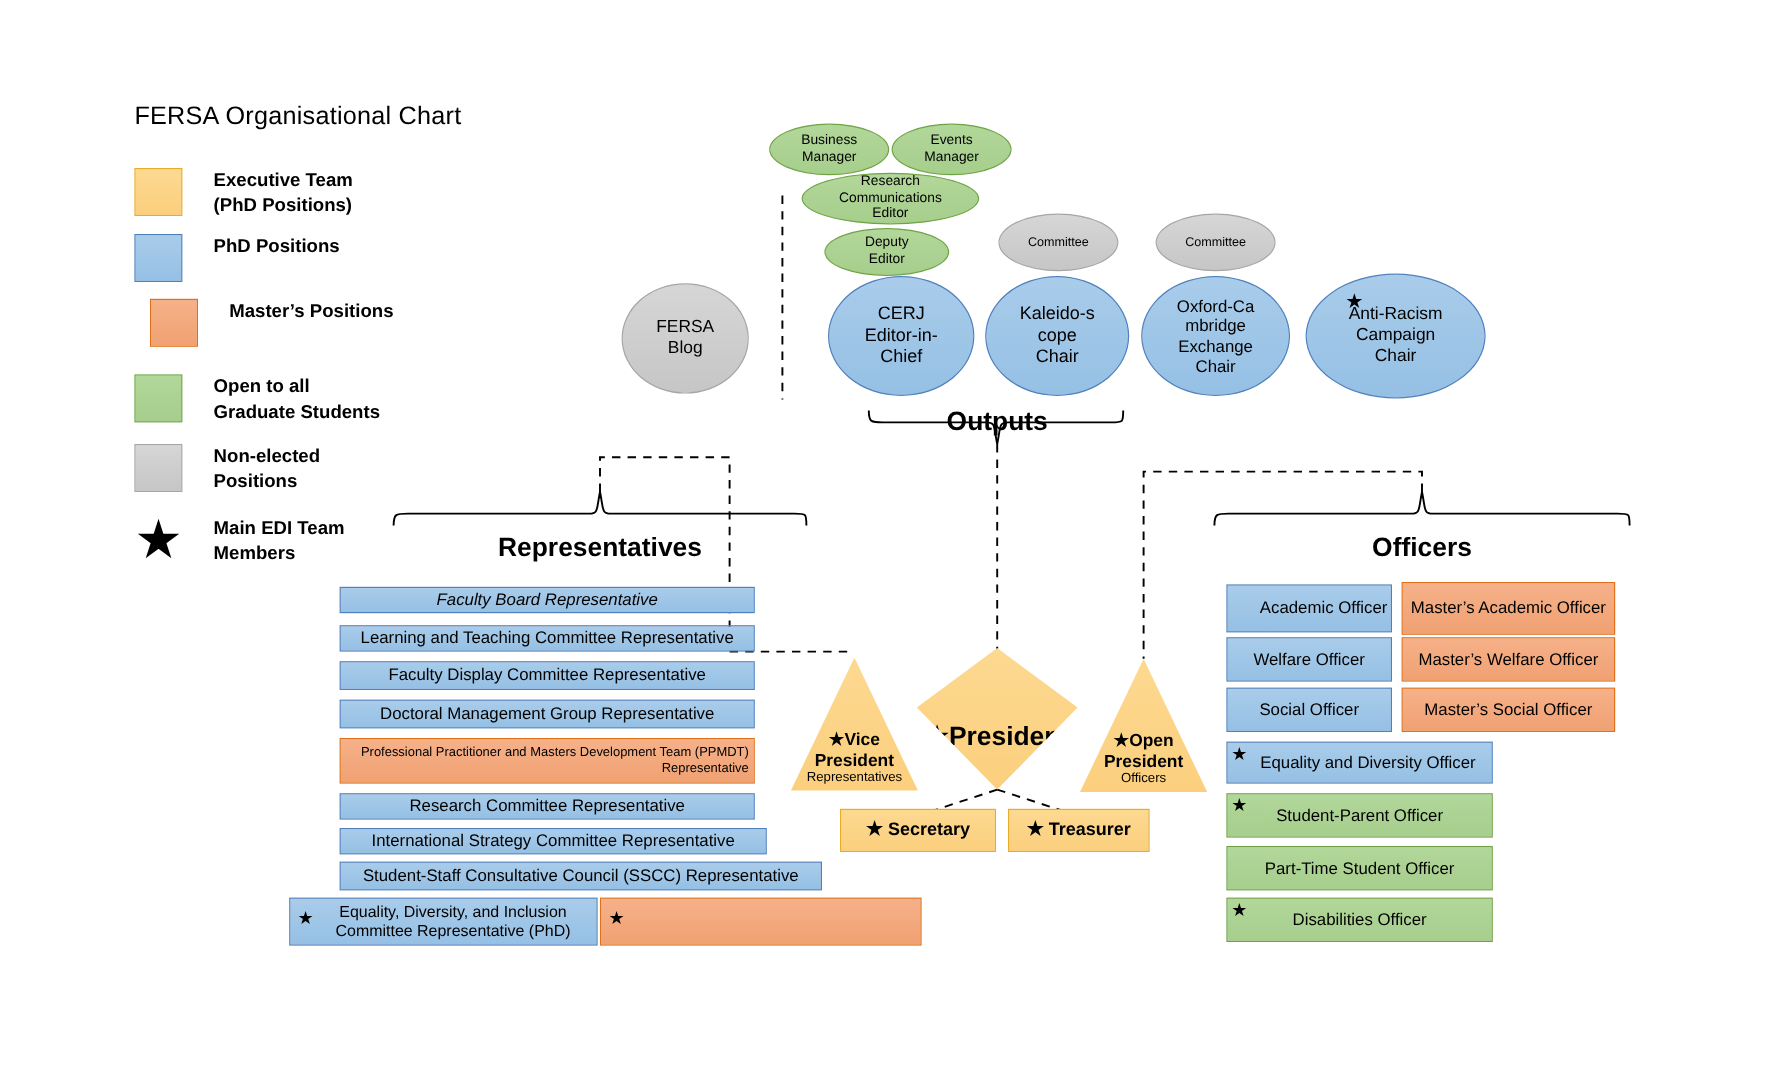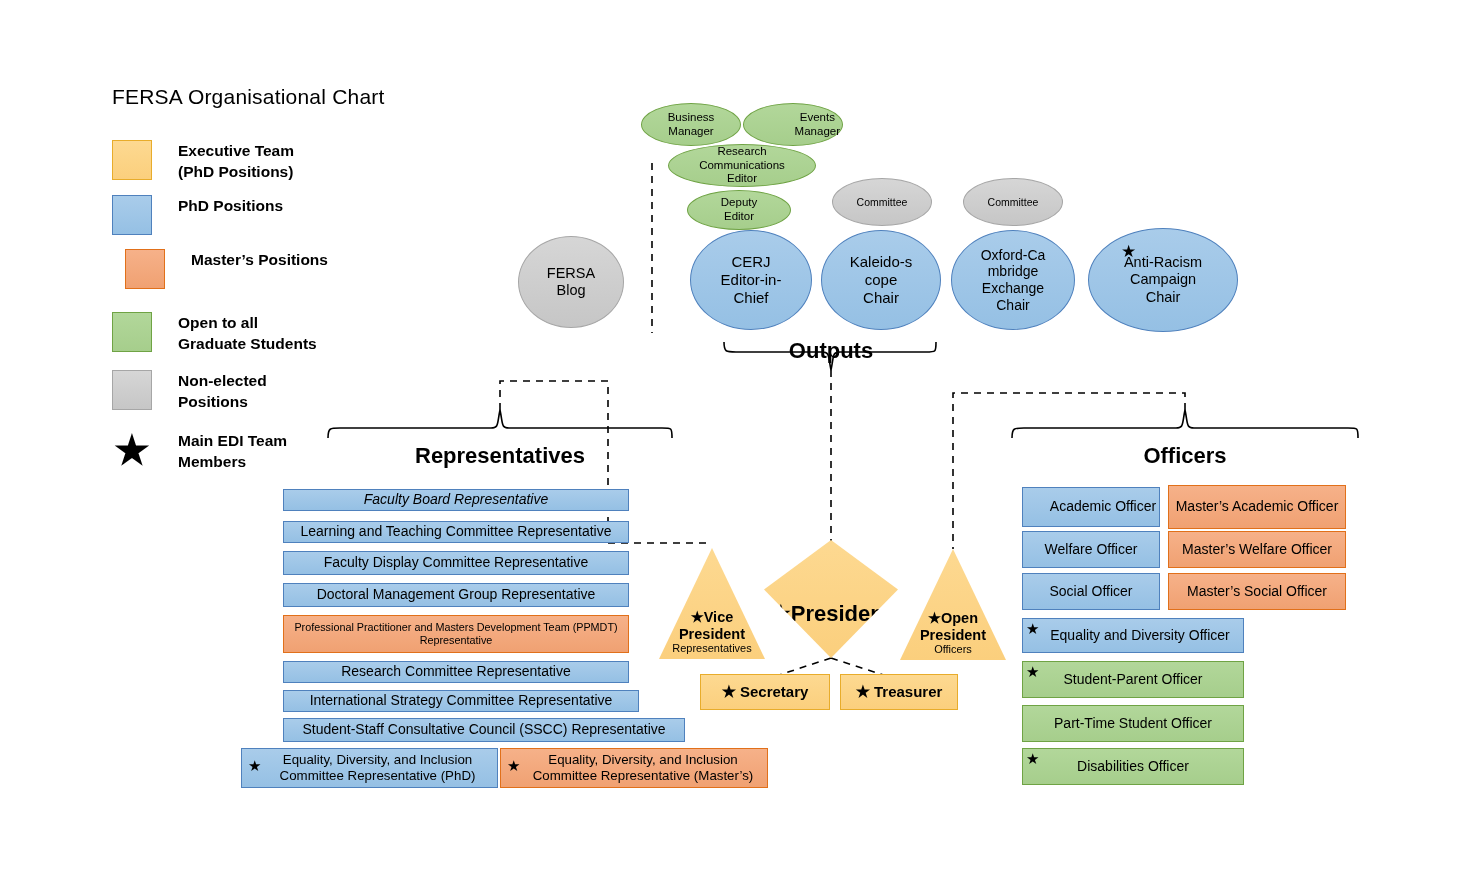--- a/index.html
+++ b/index.html
@@ -13,21 +13,21 @@
   .legend-label{margin-left:26px;font-size:15.5px;line-height:1.33;white-space:pre-line;padding-top:1px;}
   .star-swatch{width:40px;height:40px;display:flex;align-items:center;justify-content:center;font-size:40px;line-height:1;}
 
   
   .ell{position:absolute;box-sizing:border-box;border-radius:50%;display:flex;align-items:center;justify-content:center;text-align:center;line-height:1.18;padding:2px;}
   .box{position:absolute;box-sizing:border-box;border-width:1.3px;border-style:solid;display:flex;align-items:center;justify-content:center;text-align:center;line-height:1.22;}
 
   .c-green{background:linear-gradient(180deg,#b2d79a 0%,#a6ce8c 100%);border:1.3px solid #6fa344;}
   .c-gray{background:linear-gradient(180deg,#d6d6d6 0%,#c6c6c6 100%);border:1.3px solid #a6a6a6;}
   .c-blue{background:linear-gradient(180deg,#a9ccea 0%,#95c0e4 100%);border:1.3px solid #4f81bd;}
-  .c-orange{background:linear-gradient(180deg,#f6b189 0%,#f0a172 100%);border:1.3px solid #e1701a;}
+  .c-orange{background:linear-gradient(180deg,#f6b189 0%,#f0a172 100%);border:1.3px solid #e1701a;text-align:right;}
   .c-yellow{background:linear-gradient(180deg,#fdd991 0%,#fbcf7d 100%);border:1.3px solid #e8ac2b;}
 
   
   .tri{position:absolute;background:linear-gradient(180deg,#fdd991 0%,#fbcf7d 100%);
        clip-path:polygon(50% 0%,100% 100%,0% 100%);
        display:flex;flex-direction:column;align-items:center;justify-content:flex-end;text-align:center;}
   .tri .t-in{padding-bottom:4px;line-height:1.14;}
   .diamond{position:absolute;background:linear-gradient(180deg,#fdd991 0%,#fbcf7d 100%);
        clip-path:polygon(50% 0%,100% 42%,50% 100%,0% 42%);
        display:flex;align-items:center;justify-content:center;}
@@ -96,21 +96,21 @@
 
       <path d="M831,658 L767,679" stroke-dasharray="7,6"></path>
       <path d="M831,658 L896,679" stroke-dasharray="7,6"></path>
     </g>
   </svg>
 
   <div class="ell c-green" style="left:641px;top:103px;width:100px;height:43px;font-size:11.5px;white-space:pre-line;">
     <span>Business
 Manager</span>
   </div>
-  <div class="ell c-green" style="left:743px;top:103px;width:100px;height:43px;font-size:11.5px;white-space:pre-line;justify-content:flex-end;">
+  <div class="ell c-green" style="left:743px;top:103px;width:100px;height:43px;font-size:11.5px;white-space:pre-line;">
     <span>Events
 Manager</span>
   </div>
   <div class="ell c-green" style="left:668px;top:144px;width:148px;height:43px;font-size:11.5px;white-space:pre-line;">
     <span>Research
 Communications
 Editor</span>
   </div>
   <div class="ell c-green" style="left:687px;top:190px;width:104px;height:40px;font-size:11.5px;white-space:pre-line;">
     <span>Deputy
@@ -179,21 +179,20 @@
   </div>
   <div class="box c-blue" style="left:283px;top:718px;width:402px;height:24px;font-size:14px;">
     <span>Student-Staff Consultative Council (SSCC) Representative</span>
   </div>
   <div class="box c-blue" style="left:241px;top:748px;width:257px;height:40px;font-size:13.3px;padding:0 4px 0 20px;position:absolute;">
     <span class="star" style="position:absolute;left:6px;top:9px;font-size:15px;line-height:1;">★</span>
     <span>Equality, Diversity, and Inclusion Committee Representative (PhD)</span>
   </div>
   <div class="box c-orange" style="left:500px;top:748px;width:268px;height:40px;font-size:13.3px;padding:0 4px 0 22px;position:absolute;">
     <span class="star" style="position:absolute;left:6px;top:9px;font-size:15px;line-height:1;">★</span>
-    <span>Equality, Diversity, and Inclusion Committee Representative (Master’s)</span>
   </div>
 
   <div class="diamond" style="left:764px;top:540px;width:134px;height:118px;">
     <span class="d-in"><span class="star">★</span><span>President</span></span>
   </div>
 
   <div class="tri" style="left:659px;top:548px;width:106px;height:111px;">
     <div class="t-in">
       <div style="font-weight:bold;font-size:14.5px;white-space:pre-line;"><span class="star">★</span><span>Vice
 President</span></div>

